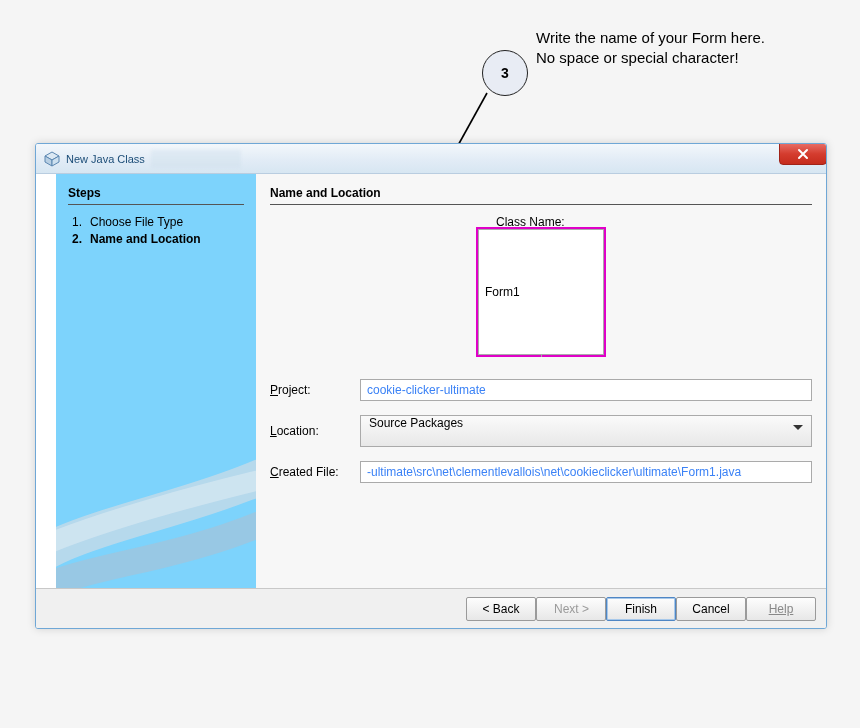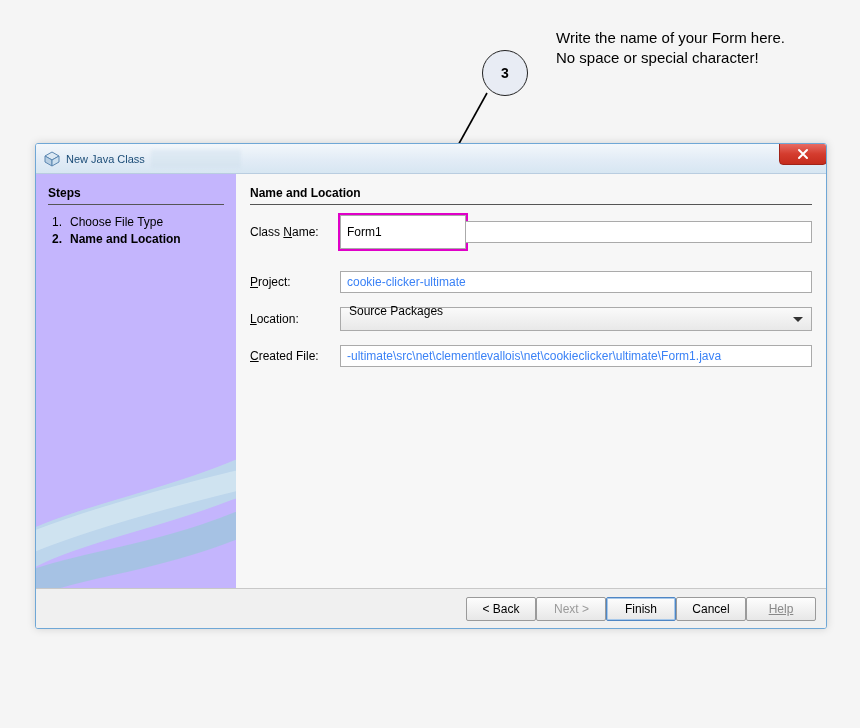--- a/index.html
+++ b/index.html
@@ -9,21 +9,21 @@
     height: 728px;
     background: #f5f5f5;
     font-family: Tahoma, Arial, sans-serif;
     font-size: 12px;
     position: relative;
     color: #000;
   }
   .annotation-text {
     position: absolute;
     top: 28px;
-    left: 556px;
+    left: 536px;
     font-size: 15px;
     line-height: 1.35;
   }
   .annotation-circle {
     position: absolute;
     top: 50px;
     left: 482px;
     width: 46px;
     height: 46px;
     border-radius: 50%;
@@ -93,24 +93,25 @@
     color: #fff;
   }
   .close-btn svg { display:block; }
 
   .dialog-body {
     display: flex;
     height: calc(100% - 30px - 40px);
   }
   .steps-panel {
     flex: 0 0 200px;
-    background: #c4b5fd;
+    background: #7dd3fc;
     padding: 12px 12px 0 12px;
     position: relative;
     overflow: hidden;
+    margin-left: 20px;
   }
   .steps-panel h3,
   .main-panel h3 {
     margin: 0 0 4px 0;
     font-size: 12px;
     font-weight: bold;
   }
   .steps-panel hr,
   .main-panel hr {
     border: none;
@@ -137,21 +138,21 @@
   .main-panel {
     flex: 1;
     background: #f7f7f7;
     padding: 12px 14px;
   }
   .field-row {
     display: flex;
     align-items: center;
     margin-bottom: 14px;
   }
-  .field-row:first-of-type { margin-bottom: 22px; }
+  .field-row:first-of-type { margin-bottom: 22px; flex-direction: column; }
   .field-label {
     width: 90px;
     text-decoration: none;
   }
   .field-label .mn { text-decoration: underline; }
   .field-input {
     flex: 1;
     height: 22px;
     border: 1px solid #aaa;
     background: #fff;
@@ -160,27 +161,27 @@
   }
   .highlight-input {
     outline: 2px solid #e000c8;
     outline-offset: 0;
     width: 126px;
     flex: 0 0 126px;
   }
   .row-extend { flex:1; height:22px; border:1px solid #aaa; border-left:none; background:#fff; }
   .combo {
     flex: 1;
-    height: 24px;
+    height: 32px;
     border: 1px solid #aaa;
     background: linear-gradient(#fafafa, #e8e8e8);
-    padding: 0 22px 12px 8px;
-    position: relative;
-    display: flex;
-    align-items: flex-end;
+    padding: 0 22px 18px 8px;
+    position: relative;
+    display: flex;
+    align-items: flex-start;
   }
   .combo::after {
     content: "";
     position: absolute;
     right: 8px; top: 9px;
     border-left: 5px solid transparent;
     border-right: 5px solid transparent;
     border-top: 5px solid #333;
   }
   .readonly {

